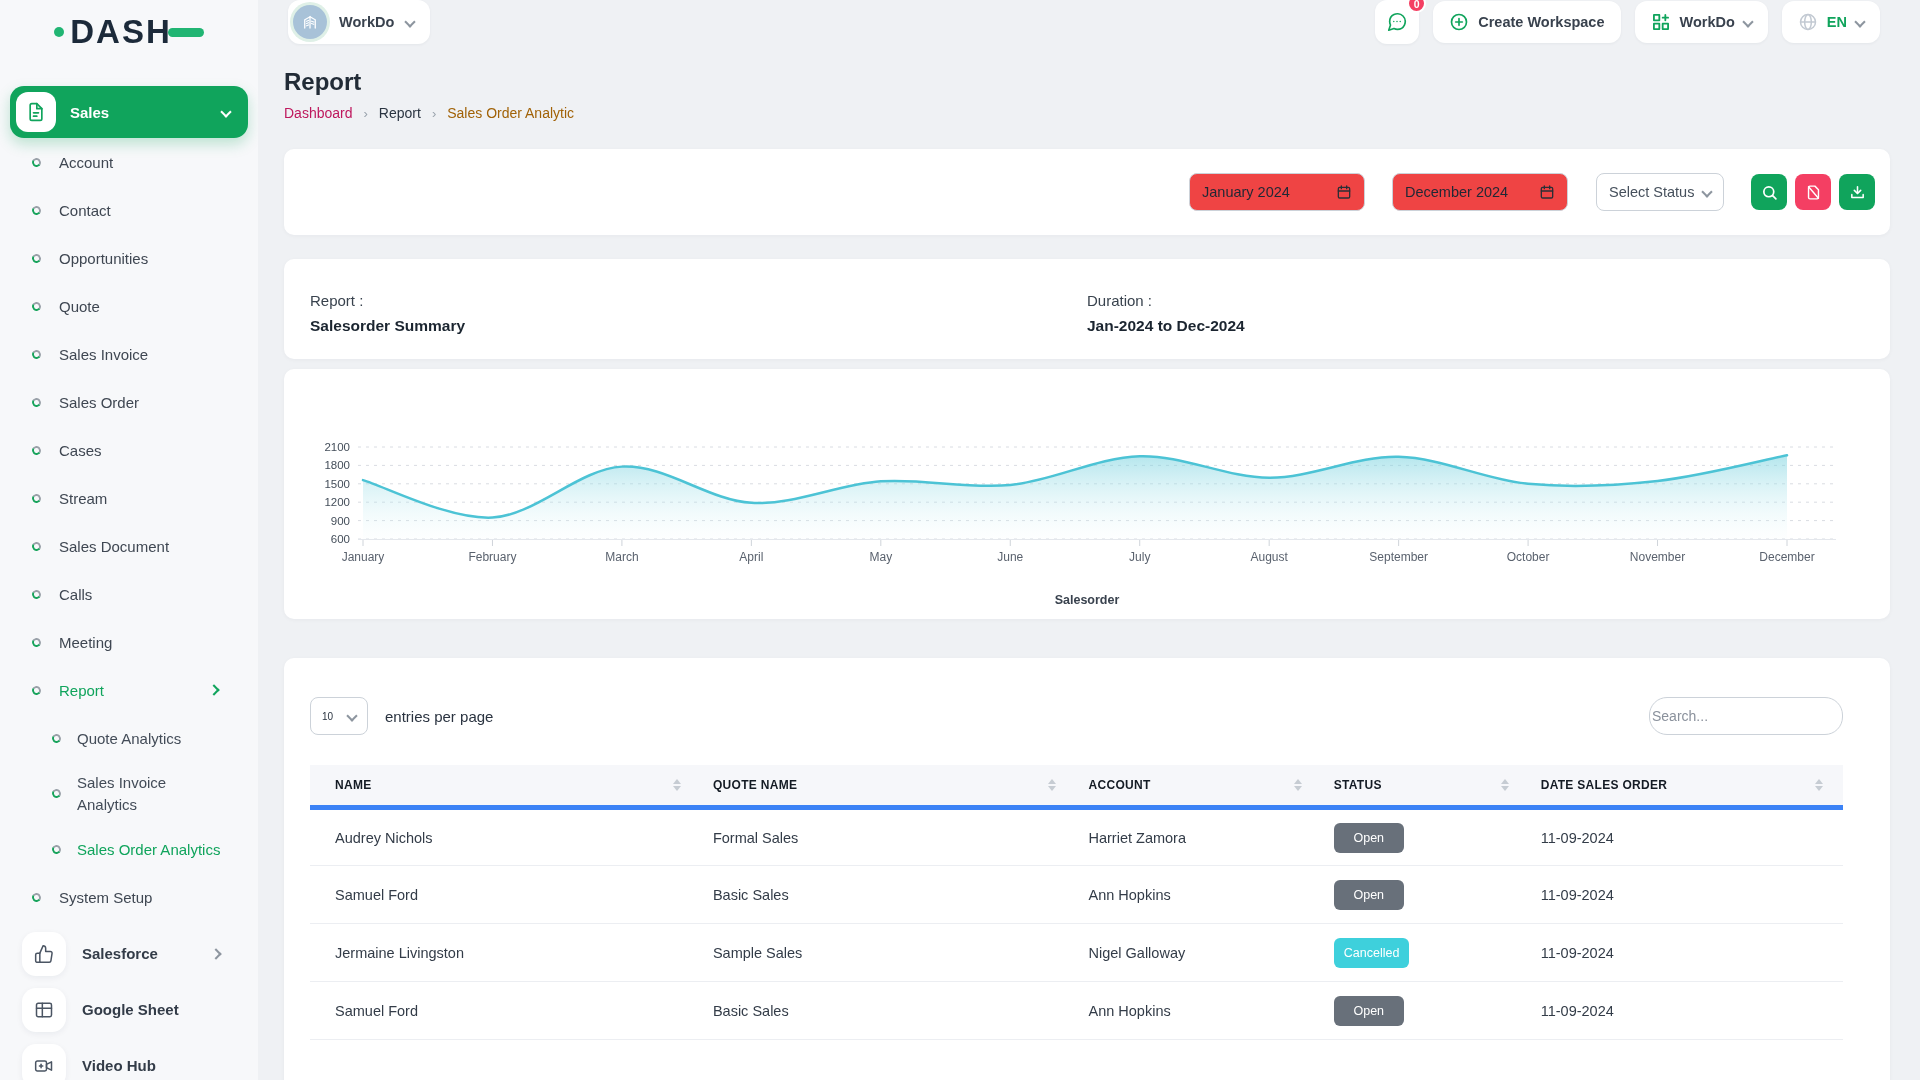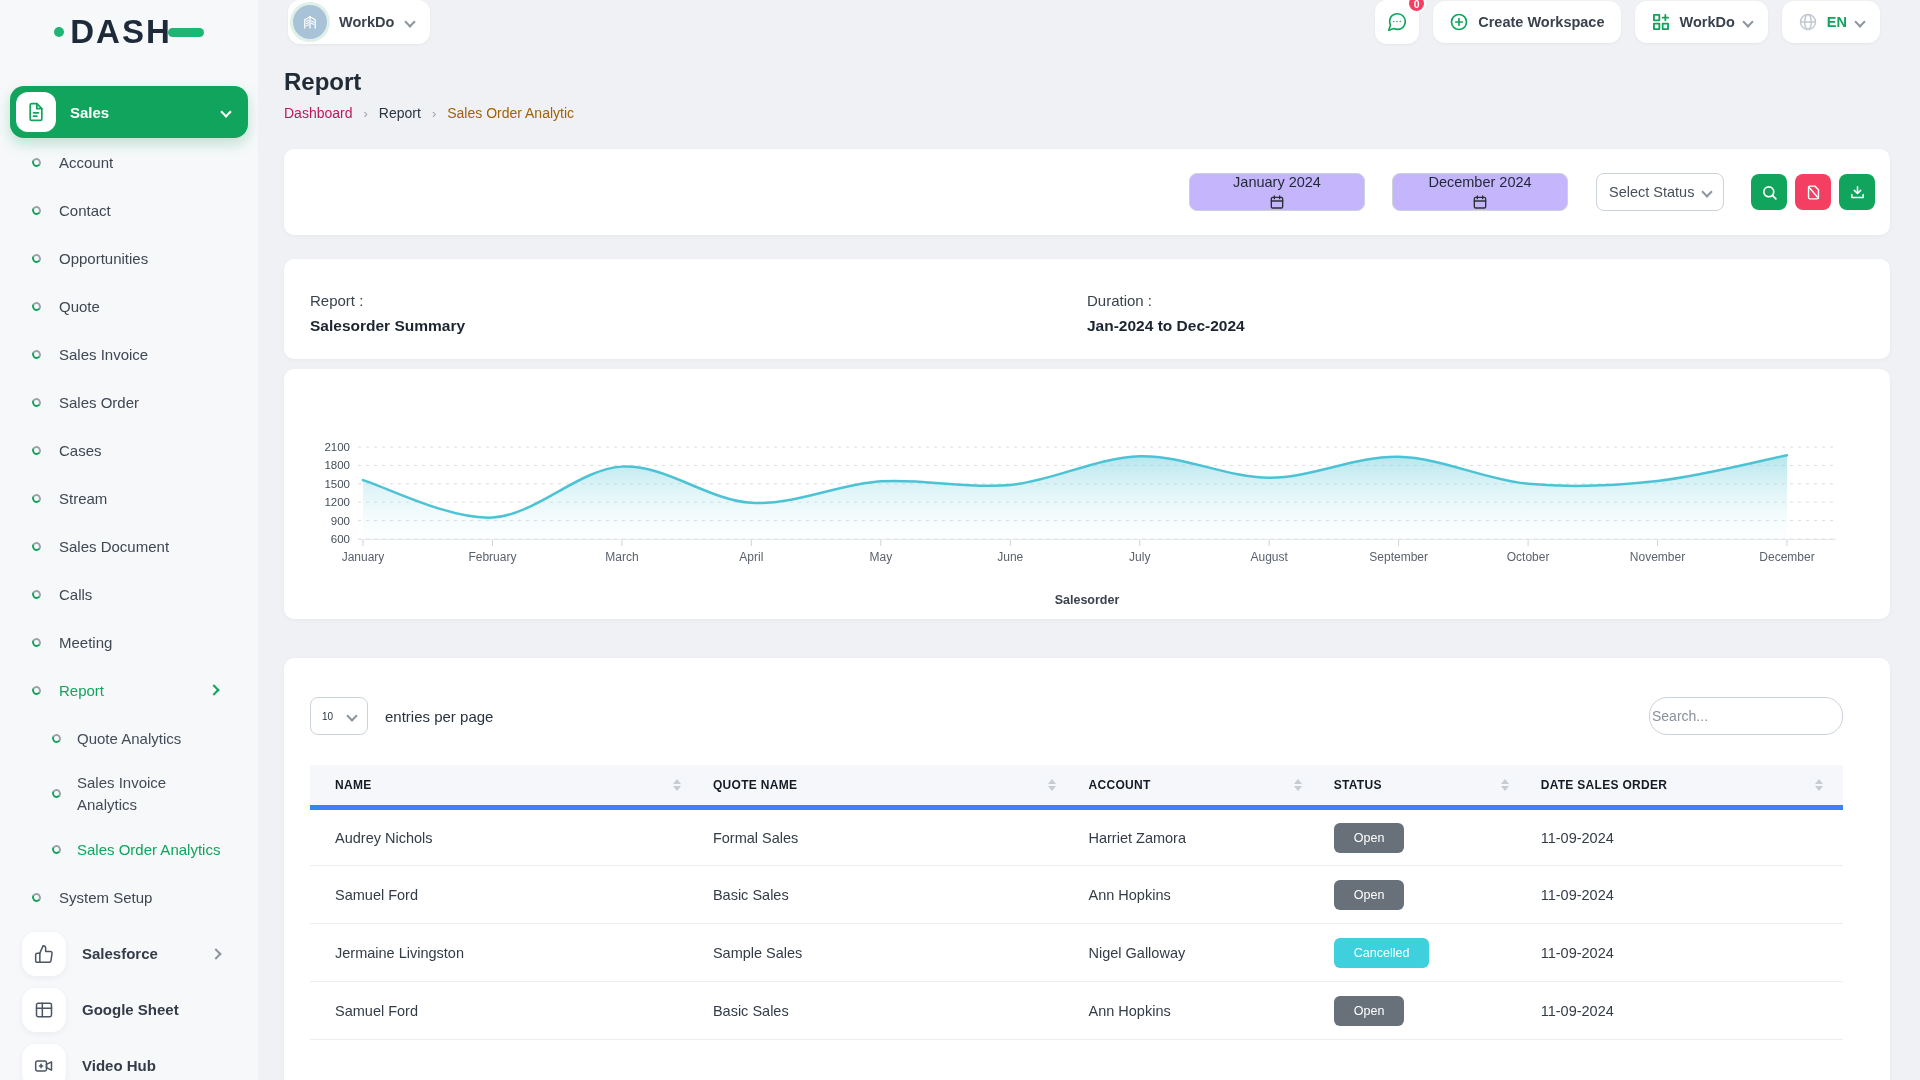--- a/index.html
+++ b/index.html
@@ -71,21 +71,21 @@
   .bc-sep { color:#9aa3ad; font-size:13px; }
   .bc-mid { color:#2a3441; font-weight:500; cursor:pointer; }
   .bc-cur { color:#a16207; }
 
   .card { background:#fff; border-radius:10px; box-shadow:0 1px 4px rgba(20,30,55,.04); }
 
   .filter-card { margin-top:28px; height:86px; display:flex; align-items:center; justify-content:flex-end;
     padding-right:15px; }
   .month-input { width:176px; height:38px; border:1px solid #ccd2d9; border-radius:8px; display:flex;
     align-items:center; justify-content:space-between; padding:0 12px; font-size:14.5px; color:#1f2835;
-    margin-left:27px; cursor:text; background:#c4b5fd;flex-direction:column; }
+    margin-left:27px; cursor:text; background:#ef4444; }
   .status-select { width:128px; height:38px; border:1px solid #ccd2d9; border-radius:8px; display:flex;
     align-items:center; justify-content:space-between; padding:0 12px; font-size:14.5px; color:#46505c;
     margin-left:28px; cursor:pointer; background:#fff; }
   .sq-btn { width:36px; height:36px; border:none; border-radius:8px; display:flex; align-items:center;
     justify-content:center; cursor:pointer; color:#fff; }
   .sq-btn.green { background:#10a45c; }
   .sq-btn.pink { background:#f43f63; }
   .sq-btn:first-of-type { margin-left:27px; }
   .sq-btn + .sq-btn { margin-left:8px; }
 
@@ -114,21 +114,21 @@
   .th-inner { display:flex; align-items:center; justify-content:space-between; padding-right:8px; }
   .sort { display:inline-flex; flex-direction:column; gap:2px; }
   .sort i { width:0; height:0; border-left:4px solid transparent; border-right:4px solid transparent; }
   .sort .up { border-bottom:5px solid #c6ccd3; }
   .sort .dn { border-top:5px solid #c6ccd3; }
   .data-table td { font-size:14.5px; color:#333c48; padding:0 12px; height:58px;
     border-bottom:1px solid #eceef2; background:#fff; }
   .data-table th:first-child, .data-table td:first-child { padding-left:25px; }
   .c1{width:25.5%} .c2{width:24.5%} .c3{width:16%} .c4{width:13.5%} .c5{width:20.5%}
   .badge { display:inline-block; min-width:70px; text-align:center; border-radius:6px; color:#fff;
-    font-size:12.5px; padding:8px 20px; }
+    font-size:12.5px; padding:8px 10px; }
   .badge.gray { background:#68707a; }
   .badge.cyan { background:#3ed0dc; }
 
   .icon { display:inline-flex; }
 </style>
 </head>
 <body>
 
 <div class="app">
 

